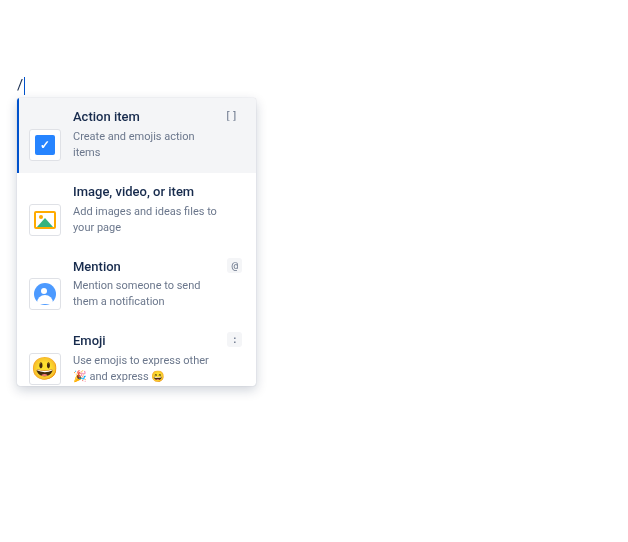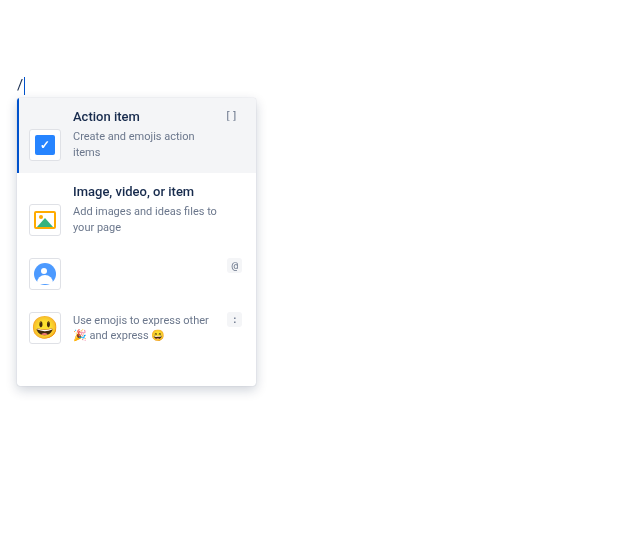--- a/index.html
+++ b/index.html
@@ -165,28 +165,33 @@
       <div class="item-text">
         <div class="item-title">Image, video, or item</div>
         <div class="item-desc">Add images and ideas files to your page</div>
       </div>
     </div>
 
     <div class="menu-item">
       <div class="item-icon-wrap">
         <div class="icon-mention"></div>
       </div>
+      <div class="item-text">
+        <div class="item-title">Mention</div>
+        <div class="item-desc">Mention someone to send them a notification</div>
+      </div>
       <div class="item-shortcut">@</div>
     </div>
 
     <div class="menu-item">
       <div class="item-icon-wrap">
         <span class="icon-emoji">😃</span>
       </div>
       <div class="item-text">
+        <div class="item-title">Emoji</div>
         <div class="item-desc">
           <span>Use emojis to express other </span><span class="emoji-inline">🎉</span><span> and express </span><span class="emoji-inline">😄</span>
         </div>
       </div>
       <div class="item-shortcut">:</div>
     </div>
 
   </div>
 </div>
 

